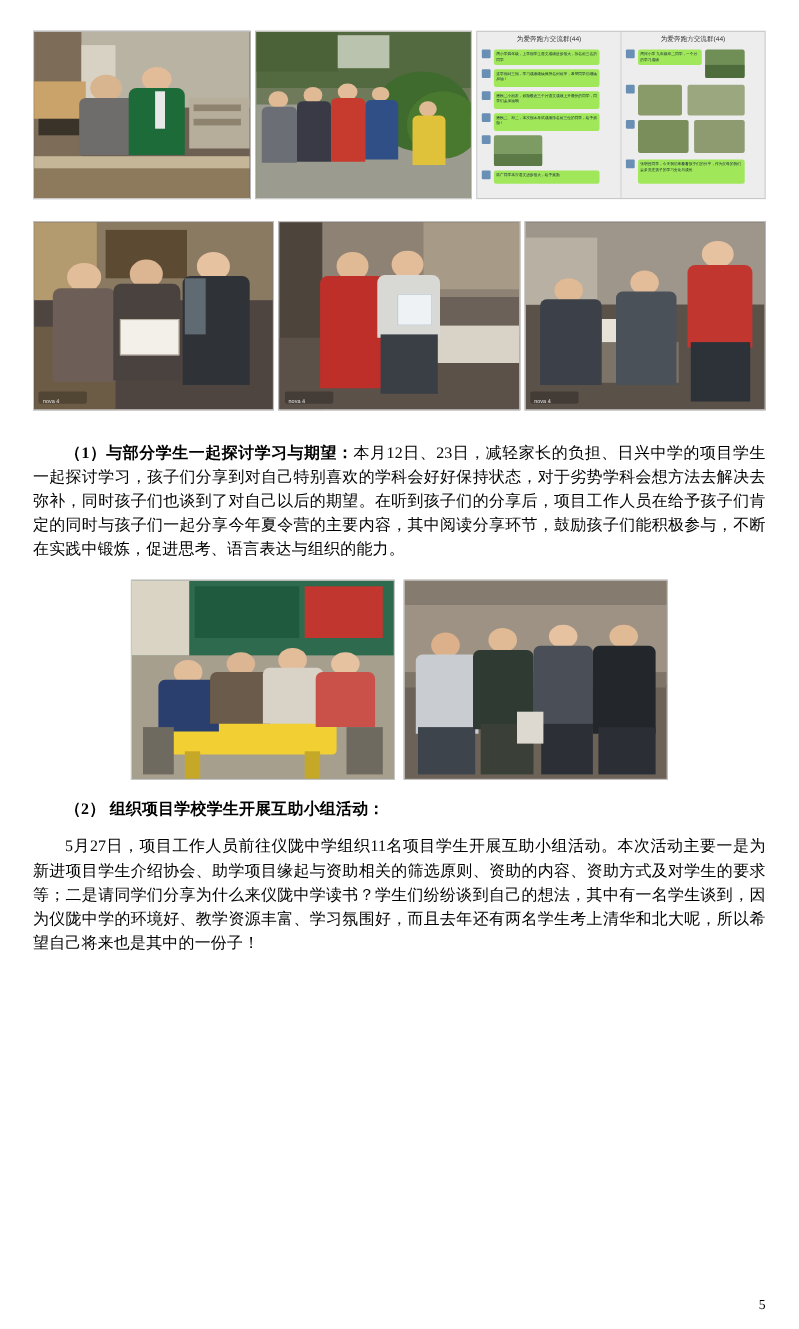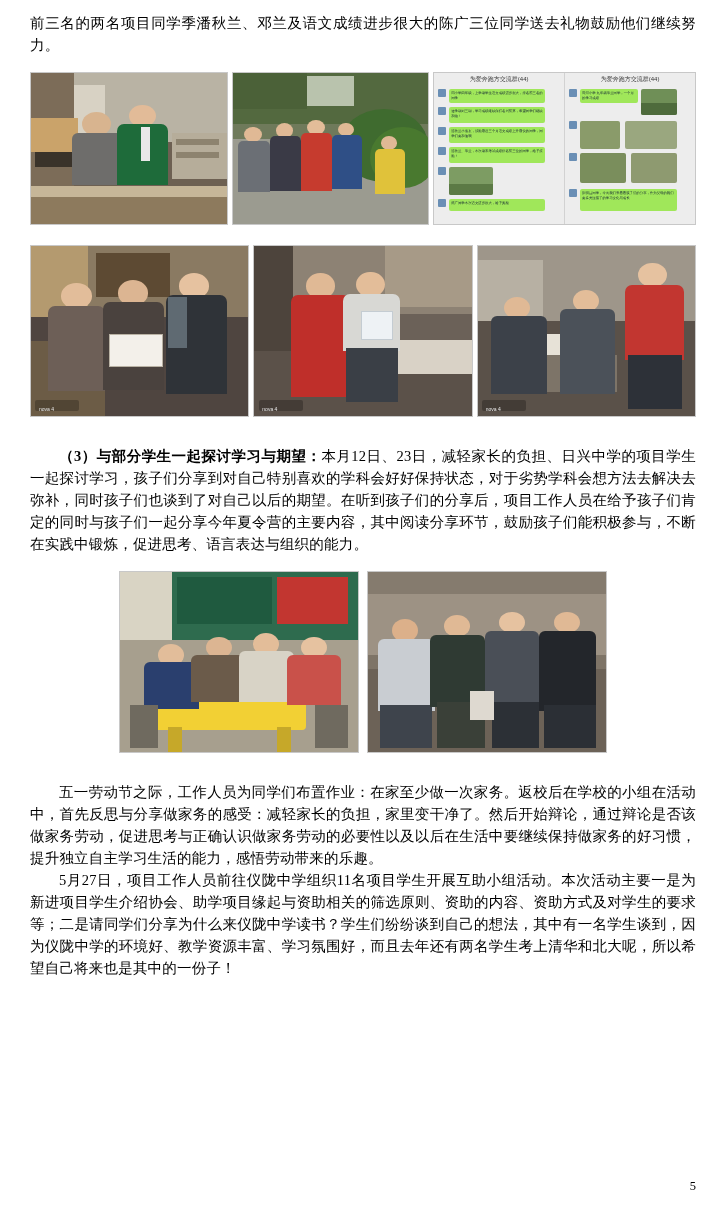--- a/index.html
+++ b/index.html
@@ -131,21 +131,20 @@
     position: absolute;
     border-radius: 2px;
     overflow: hidden;
   }
 </style>
 </head>
 <body>
 
 <div class="page">
 
-  <p class="para">前三名的两名项目同学季潘秋兰、邓兰及语文成绩进步很大的陈广三位同学送去礼物鼓励他们继续努力。</p>
 
   <div class="spacer-16"></div>
 
   <div class="strip row1">
 
     <div class="photo p1" style="background:#5b5147;">
       <div class="rect" style="left:0;top:0;width:100%;height:46%;background:#b9b3a4;"></div>
       <div class="rect" style="left:0;top:46%;width:100%;height:54%;background:#6d6052;"></div>
       <div class="rect" style="left:0;top:0;width:22%;height:100%;background:#7c6c58;"></div>
       <div class="rect" style="left:22%;top:8%;width:16%;height:38%;background:#d8d2c4;"></div>
@@ -290,21 +289,21 @@
       <div class="rect" style="left:2%;bottom:3%;width:44px;height:11px;background:rgba(0,0,0,0.25);border-radius:2px;"></div>
       <div style="position:absolute;left:8px;bottom:4px;font-size:5px;color:#e8e8e8;font-family:'Liberation Sans',sans-serif;">nova 4</div>
     </div>
   </div>
 
   <div class="spacer-20"></div>
 
 
   <div class="spacer-8"></div>
 
-  <p class="para indent2"><span class="bold">（3）与部分学生一起探讨学习与期望：</span><span>本月12日、23日，减轻家长的负担、日兴中学的项目学生一起探讨学习，孩子们分享到对自己特别喜欢的学科会好好保持状态，对于劣势学科会想方法去解决去弥补，同时孩子们也谈到了对自己以后的期望。在听到孩子们的分享后，项目工作人员在给予孩子们肯定的同时与孩子们一起分享今年夏令营的主要内容，其中阅读分享环节，鼓励孩子们能积极参与，不断在实践中锻炼，促进思考、语言表达与组织的能力。</span></p>
+  <p class="para indent2"><span class="bold">（1）与部分学生一起探讨学习与期望：</span><span>本月12日、23日，减轻家长的负担、日兴中学的项目学生一起探讨学习，孩子们分享到对自己特别喜欢的学科会好好保持状态，对于劣势学科会想方法去解决去弥补，同时孩子们也谈到了对自己以后的期望。在听到孩子们的分享后，项目工作人员在给予孩子们肯定的同时与孩子们一起分享今年夏令营的主要内容，其中阅读分享环节，鼓励孩子们能积极参与，不断在实践中锻炼，促进思考、语言表达与组织的能力。</span></p>
 
   <div class="spacer-16"></div>
 
   <div class="strip row3">
 
     <div class="photo p4" style="background:#9a9a8e;">
       <div class="rect" style="left:0;top:0;width:100%;height:38%;background:#2e6b4e;"></div>
       <div class="rect" style="left:0;top:0;width:22%;height:38%;background:#d9d4c4;"></div>
       <div class="rect" style="left:24%;top:3%;width:40%;height:26%;background:#1f5a3f;"></div>
       <div class="rect" style="left:66%;top:3%;width:30%;height:26%;background:#c23630;"></div>
@@ -347,20 +346,20 @@
 
       <div class="blob" style="left:78%;top:22%;width:11%;height:12%;background:#e0b995;"></div>
       <div class="rect" style="left:72%;top:33%;width:24%;height:44%;background:#23262b;border-radius:6px 6px 0 0;"></div>
       <div class="rect" style="left:74%;top:74%;width:22%;height:24%;background:#2b2f35;"></div>
       <div class="rect" style="left:43%;top:66%;width:10%;height:16%;background:#ded9d0;"></div>
     </div>
   </div>
 
   <div class="spacer-16"></div>
 
+  <p class="para indent2"><span class="bold">（2）  组织项目学校学生开展互助小组活动：</span></p>
 
   <div class="spacer-12"></div>
 
-  <p class="para indent2">五一劳动节之际，工作人员为同学们布置作业：在家至少做一次家务。返校后在学校的小组在活动中，首先反思与分享做家务的感受：减轻家长的负担，家里变干净了。然后开始辩论，通过辩论是否该做家务劳动，促进思考与正确认识做家务劳动的必要性以及以后在生活中要继续保持做家务的好习惯，提升独立自主学习生活的能力，感悟劳动带来的乐趣。</p>
   <p class="para indent2">5月27日，项目工作人员前往仪陇中学组织11名项目学生开展互助小组活动。本次活动主要一是为新进项目学生介绍协会、助学项目缘起与资助相关的筛选原则、资助的内容、资助方式及对学生的要求等；二是请同学们分享为什么来仪陇中学读书？学生们纷纷谈到自己的想法，其中有一名学生谈到，因为仪陇中学的环境好、教学资源丰富、学习氛围好，而且去年还有两名学生考上清华和北大呢，所以希望自己将来也是其中的一份子！</p>
 
   <div class="pagenum">5</div>
 </div>
 
 </body></html>

